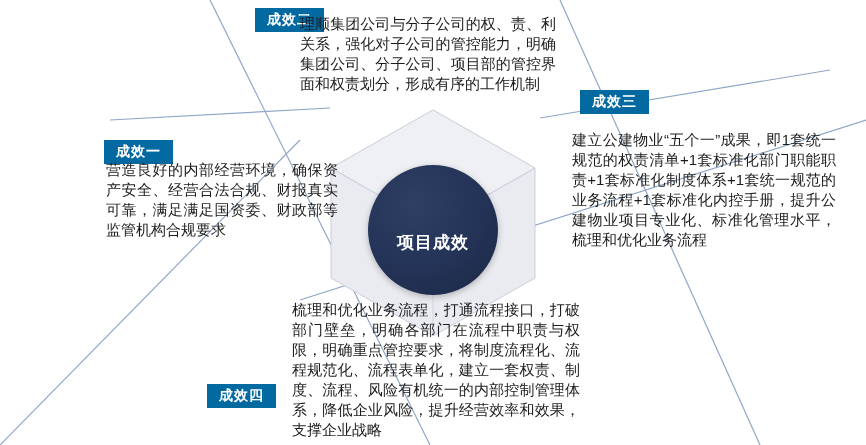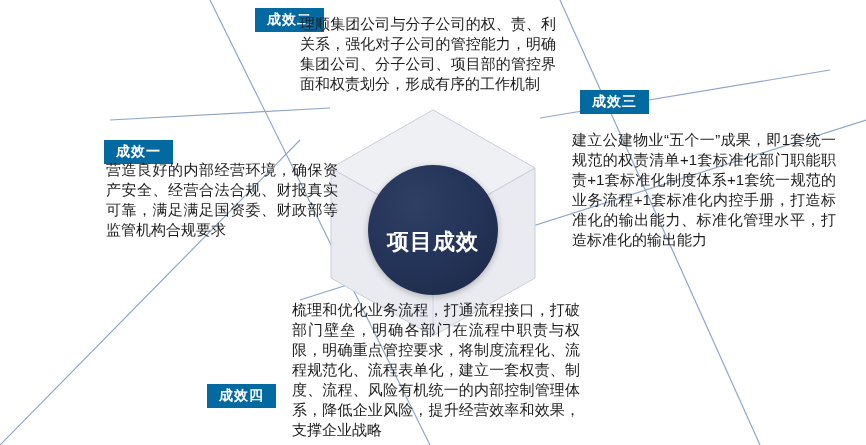--- a/index.html
+++ b/index.html
@@ -49,21 +49,21 @@
     height: 130px;
     border-radius: 50%;
     background: radial-gradient(circle at 36% 30%, #2f3f63 0%, #25355a 45%, #1b2744 100%);
     box-shadow: 0 2px 6px rgba(0,0,0,0.25);
     display: flex;
     align-items: center;
     justify-content: center;
   }
   .center-circle .label {
     color: #ffffff;
-    font-size: 22px;
+    font-size: 17px;
     font-weight: bold;
     letter-spacing: 1px;
     text-align: center;
     margin-top: 24px;
   }
 
   
   .tag {
     position: absolute;
     background: #0369a1;
@@ -121,18 +121,18 @@
     </div>
   </div>
 
   <div class="tag tag-1">成效一</div>
   <div class="para para-1">营造良好的内部经营环境，确保资产安全、经营合法合规、财报真实可靠，满足满足国资委、财政部等监管机构合规要求</div>
 
   <div class="tag tag-2">成效二</div>
   <div class="para para-2">理顺集团公司与分子公司的权、责、利关系，强化对子公司的管控能力，明确集团公司、分子公司、项目部的管控界面和权责划分，形成有序的工作机制</div>
 
   <div class="tag tag-3">成效三</div>
-  <div class="para para-3">建立公建物业“五个一”成果，即1套统一规范的权责清单+1套标准化部门职能职责+1套标准化制度体系+1套统一规范的业务流程+1套标准化内控手册，打造标准化的输出能力、标准化管理水平，打造标准化的输出能力</div>
+  <div class="para para-3">建立公建物业“五个一”成果，即1套统一规范的权责清单+1套标准化部门职能职责+1套标准化制度体系+1套统一规范的业务流程+1套标准化内控手册，提升公建物业项目专业化、标准化管理水平，梳理和优化业务流程</div>
 
   <div class="tag tag-4">成效四</div>
   <div class="para para-4">梳理和优化业务流程，打通流程接口，打破部门壁垒，明确各部门在流程中职责与权限，明确重点管控要求，将制度流程化、流程规范化、流程表单化，建立一套权责、制度、流程、风险有机统一的内部控制管理体系，降低企业风险，提升经营效率和效果，支撑企业战略</div>
 
 </div>
 
 </body></html>

